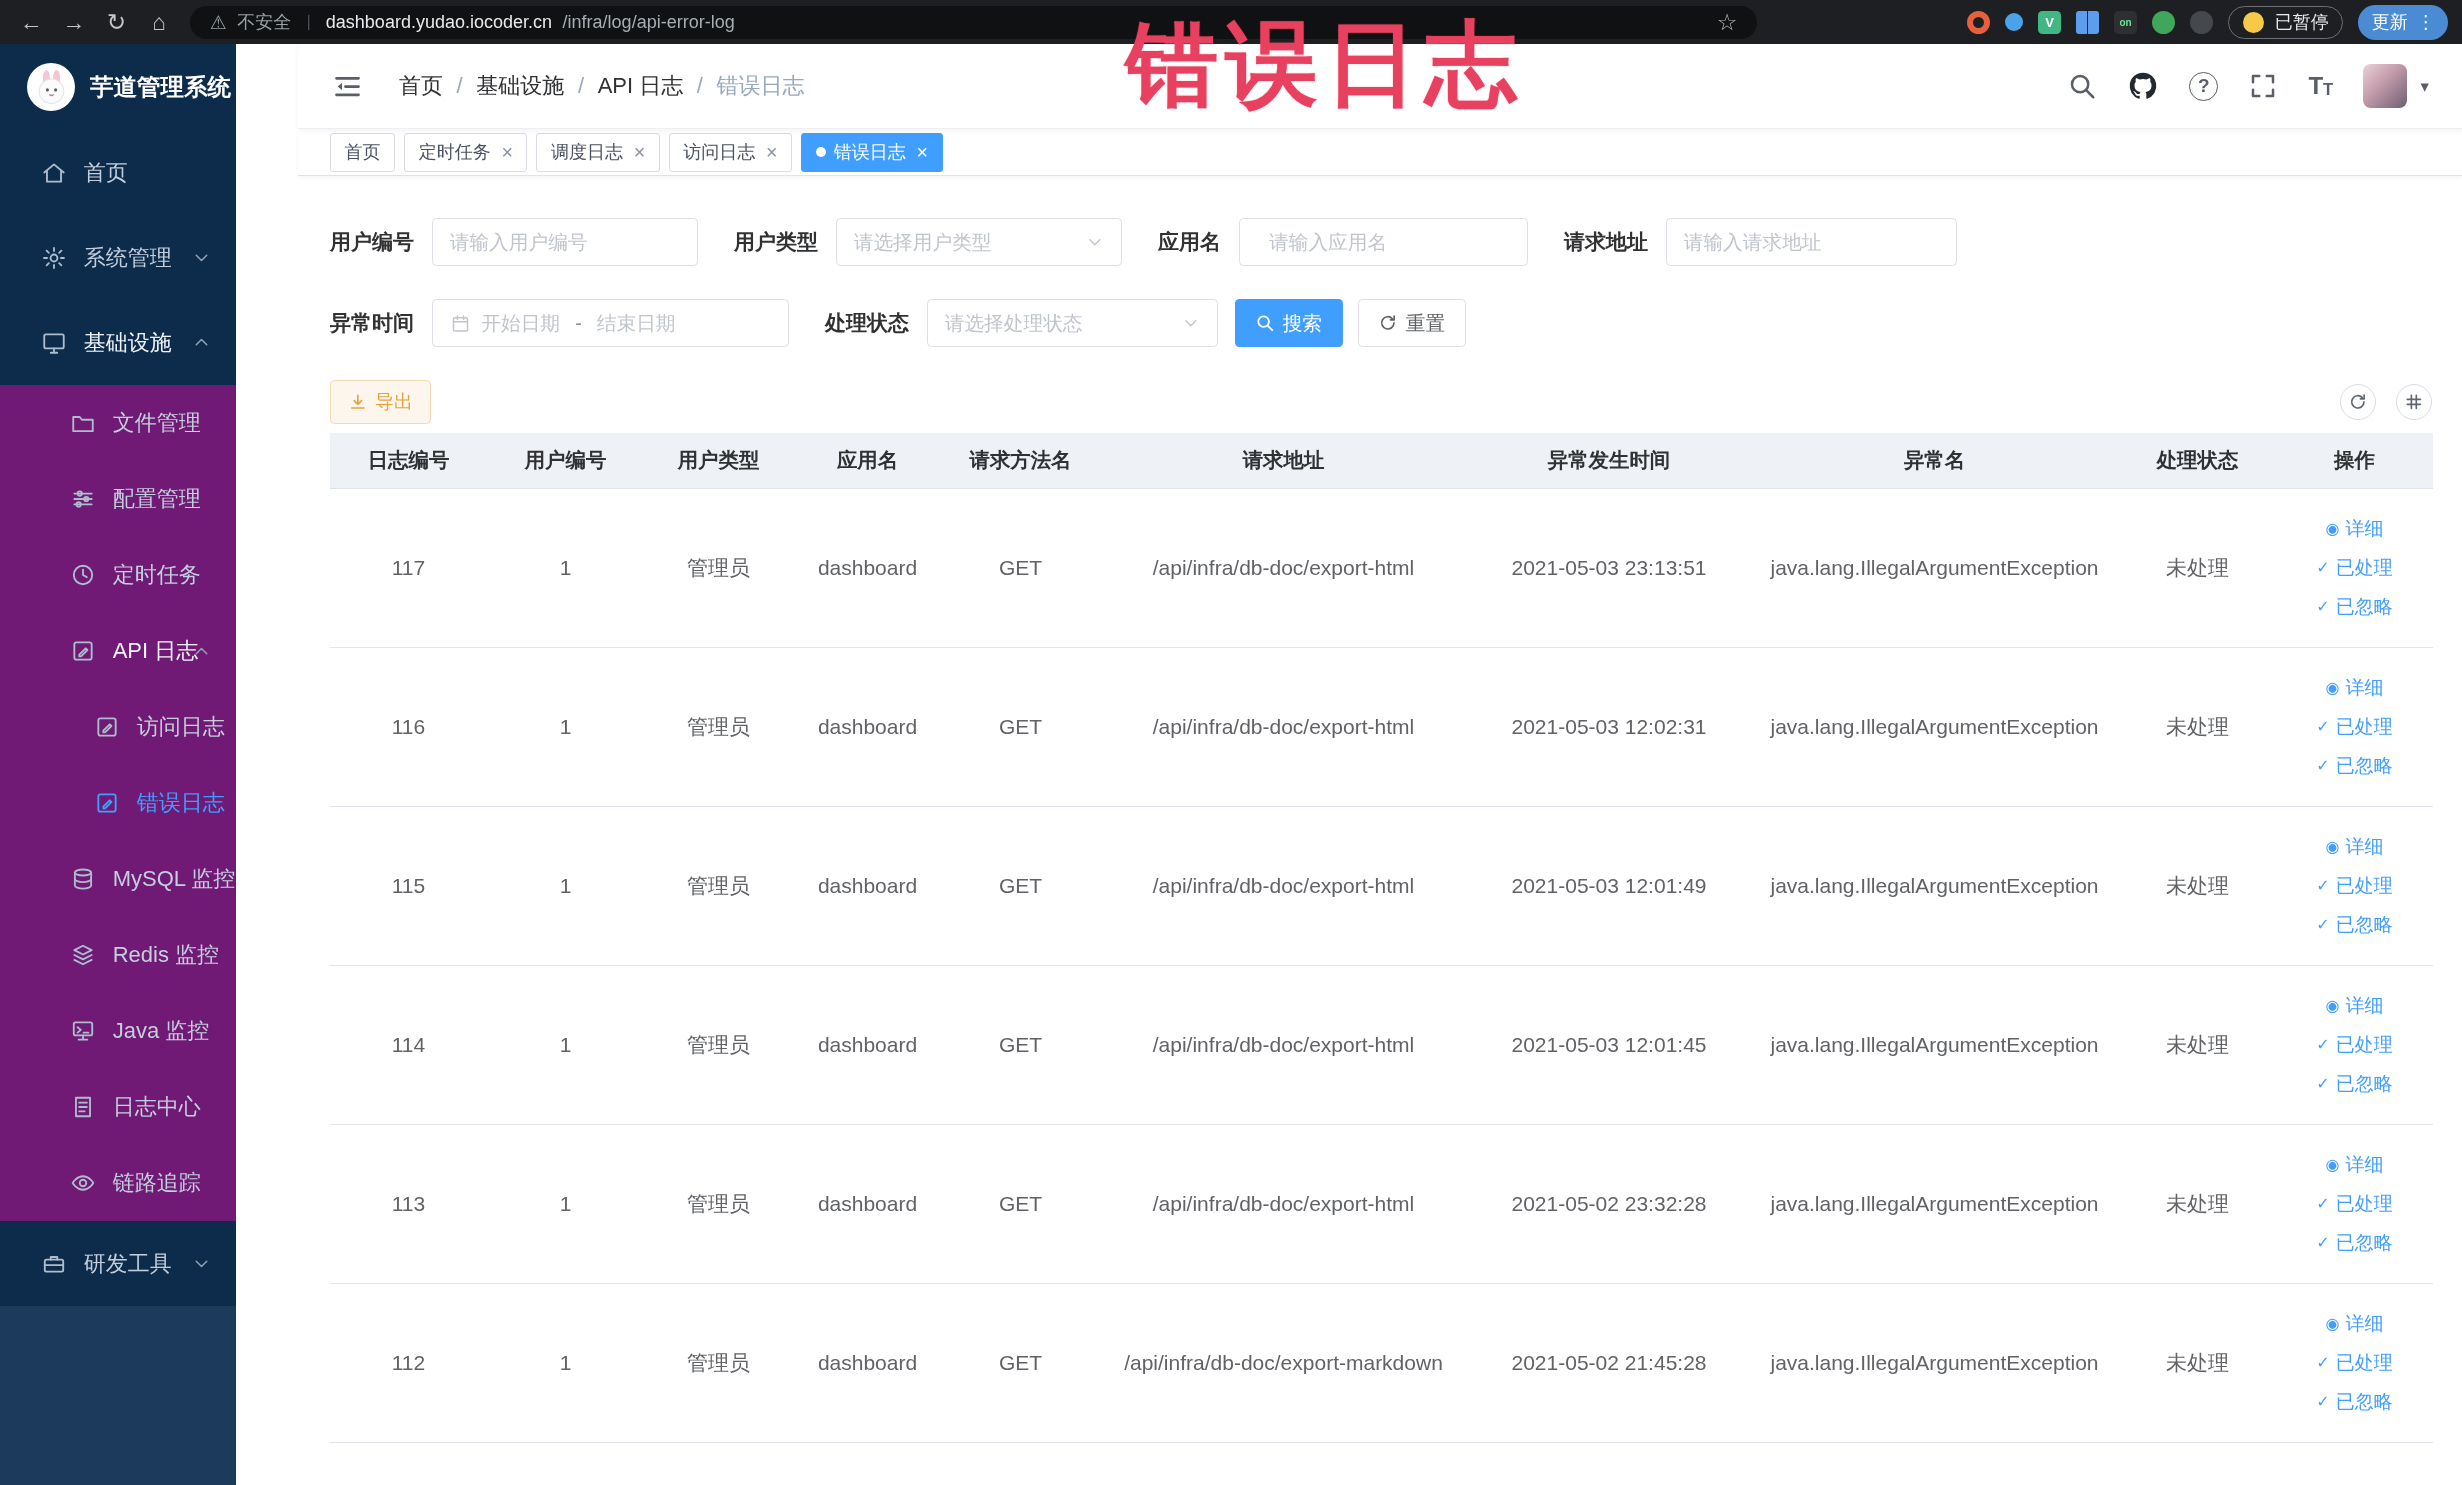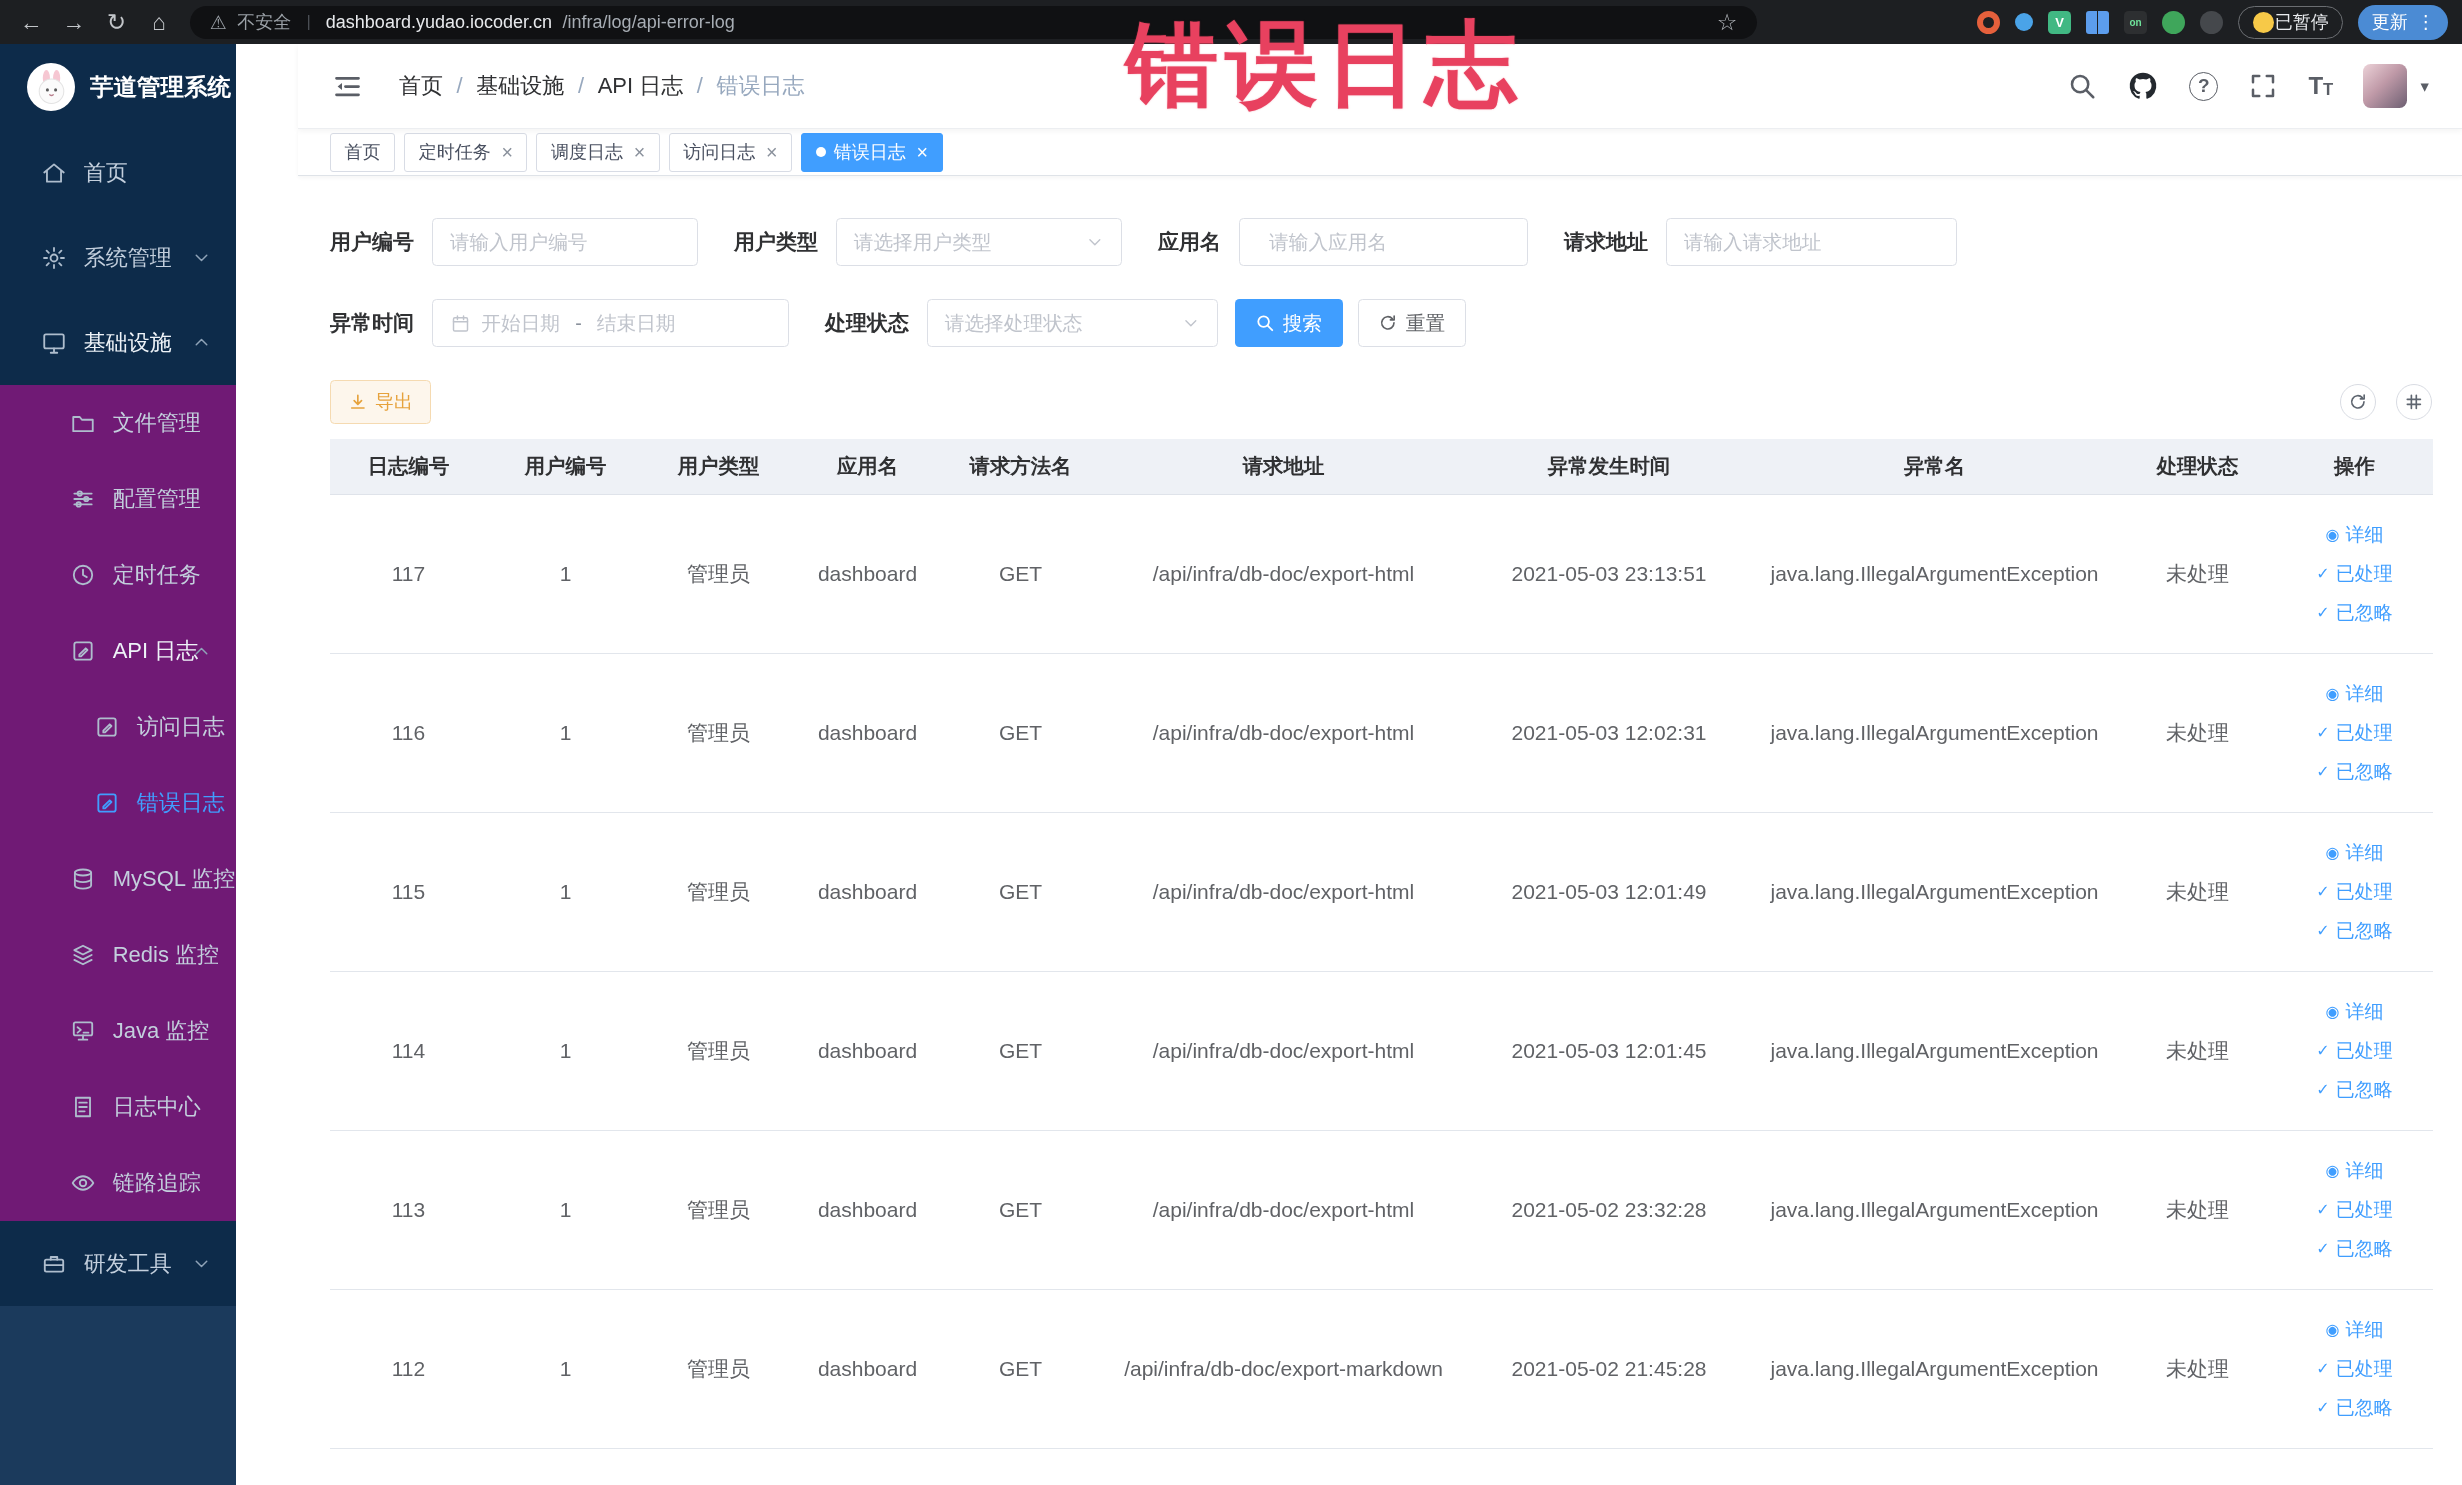--- a/index.html
+++ b/index.html
@@ -18,21 +18,21 @@
   .omnibox .star{margin-left:auto;font-size:23px;color:#b5b9be;cursor:pointer}
   .ext-strip{display:flex;align-items:center;gap:15px;margin-left:auto}
   .dotic{width:23px;height:23px;border-radius:50%;flex:none;cursor:pointer}
   .ext-record{border:6.8px solid #e5603c;background:transparent}
   .ext-drop{width:18px;height:18px;background:#4aa3e8}
   .ext-vue{border-radius:4.5px;background:#41b883;color:#fff;font-size:13px;font-weight:700;display:flex;align-items:center;justify-content:center}
   .ext-grid{border-radius:3px;background:linear-gradient(90deg,#5c9ded 46%,#1d1f22 46%,#1d1f22 54%,#5c9ded 54%),linear-gradient(#5c9ded 46%,#1d1f22 46%,#1d1f22 54%,#5c9ded 54%)}
   .ext-on{border-radius:4.5px;background:#2d2f31;color:#6fe39b;font-size:10px;font-weight:700;display:flex;align-items:center;justify-content:center}
   .ext-leaf{background:#3fa65b}
   .ext-paw{background:#45484c}
-  .paused-pill{display:flex;align-items:center;gap:1px;height:33px;padding:0 13.6px;border:1.5px solid #6b6e72;border-radius:18px;color:#e8eaed;font-size:18px;cursor:pointer;flex:none}
+  .paused-pill{display:flex;align-items:center;gap:11px;height:33px;padding:0 13.6px;border:1.5px solid #6b6e72;border-radius:18px;color:#e8eaed;font-size:18px;cursor:pointer;flex:none}
   .paused-face{width:21px;height:21px;border-radius:50%;background:#f7c948;flex:none}
   .update-pill{display:flex;align-items:center;gap:9px;height:35px;padding:0 13.6px;border-radius:18px;background:#4b8bd4;color:#fff;font-size:18px;cursor:pointer;flex:none}
   .update-pill .dots{font-size:18px;letter-spacing:0}
 
   
   .sidebar{position:absolute;top:44px;left:0;bottom:0;width:236px;background:#1b3a5c;z-index:5}
   .menu-area{background:#0d2b4a;color:#c3cfdd}
   .logo-row{height:86px;display:flex;align-items:center;gap:15px;padding-left:27px}
   .logo-badge{width:48px;height:48px;border-radius:50%;background:#fff;display:flex;align-items:center;justify-content:center;overflow:hidden;flex:none}
   .logo-title{font-size:23.5px;font-weight:700;color:#fff;white-space:nowrap}
@@ -88,21 +88,21 @@
   .btn-primary{background:#409eff;color:#fff;margin-left:16.7px}
   .btn-plain{background:#fff;border-color:#dcdfe6;color:#606266;margin-left:15px}
   .bic{width:19.7px;height:19.7px}
 
   .toolbar-row{display:flex;align-items:center;margin-bottom:1.5px}
   .btn-export{height:44px;padding:0 16.7px;background:#fdf6ec;border:1.5px solid #f5dab1;color:#e6a23c;border-radius:4.5px;font-size:19px;display:flex;align-items:center;gap:7.6px;cursor:pointer}
   .tool-circles{margin-left:auto;display:flex;gap:19.7px}
   .circ{width:36px;height:36px;border-radius:50%;border:1.5px solid #d9dce3;display:flex;align-items:center;justify-content:center;color:#5f6670;background:#fff;cursor:pointer}
   .circ svg{width:19.7px;height:19.7px}
 
-  table.grid{width:100%;border-collapse:collapse;table-layout:fixed;margin-top:15px}
+  table.grid{width:100%;border-collapse:collapse;table-layout:fixed;margin-top:9px}
   .grid th{height:55px;background:#eef1f6;color:#303133;font-size:20.4px;font-weight:700;text-align:center;border-bottom:1.5px solid #dfe3ea;padding:0 4.5px}
   .grid td{height:159px;text-align:center;font-size:21px;color:#606266;border-bottom:1.5px solid #e2e6ec;vertical-align:middle;padding:0 6px;word-break:break-all}
   .act{display:flex;align-items:center;justify-content:center;gap:6px;color:#409eff;font-size:19px;line-height:39px;cursor:pointer;white-space:nowrap}
   .ai{font-size:16px}
 
   .annotation{position:absolute;top:18px;left:1126px;font-size:92px;font-weight:800;color:#e8415f;letter-spacing:7.6px;line-height:1;z-index:60;text-shadow:0 0 1.5px rgba(232,65,95,.55)}
 </style>
 </head>
 <body>
 

